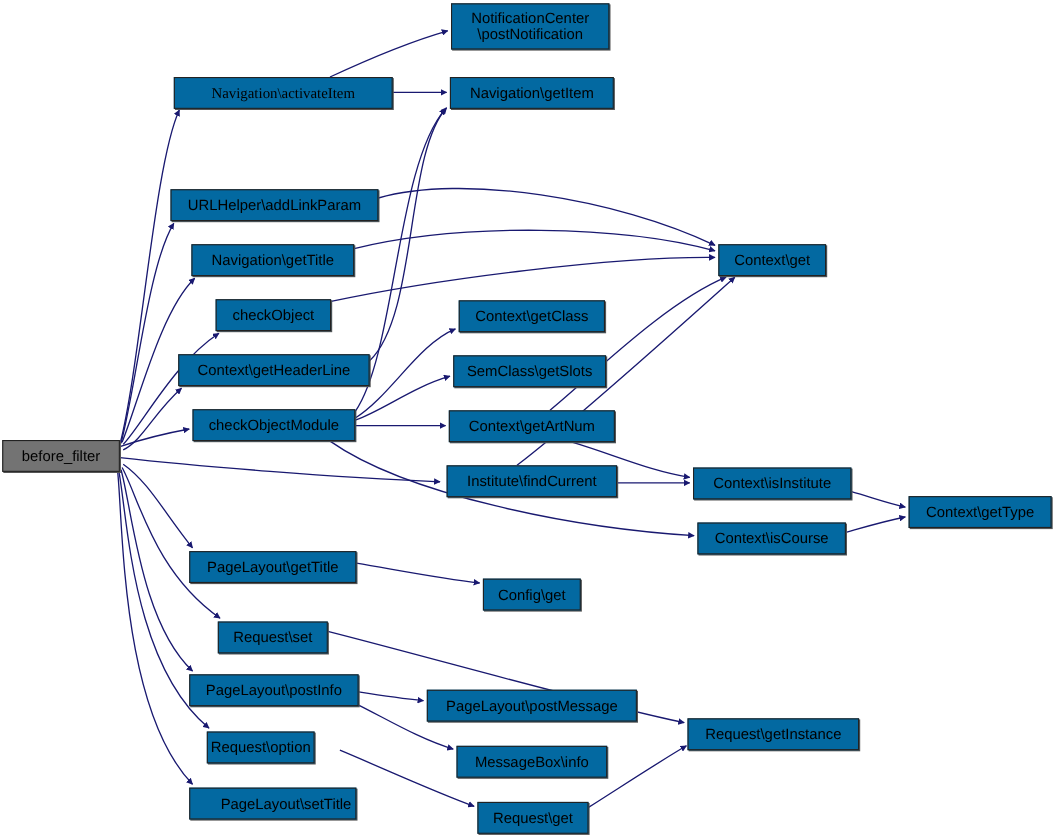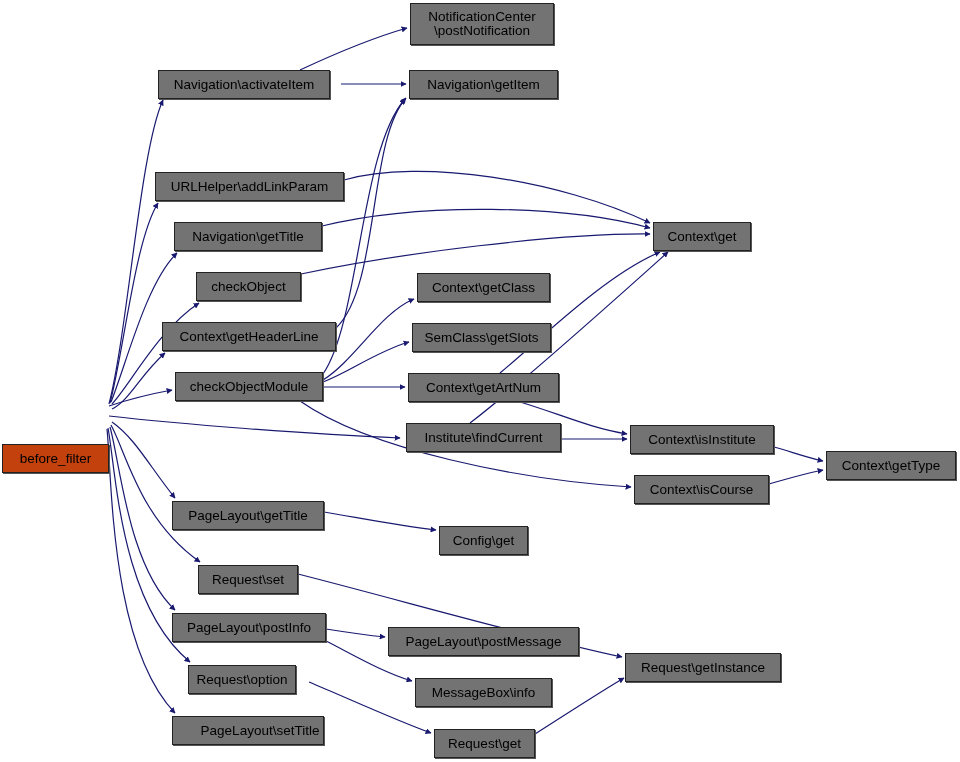--- a/index.html
+++ b/index.html
@@ -8,32 +8,32 @@
     width:960px;height:762px;
     background:#ffffff;
     font-family:"Liberation Sans", sans-serif;
     overflow:hidden;
   }
   #edges{position:absolute;left:0;top:0;width:960px;height:762px;pointer-events:none;}
   .node{
     position:absolute;
     box-sizing:border-box;
     border:1px solid #222222;
-    background:#737373;
+    background:#0369a1;
     color:#000000;
     font-size:13.5px;
     line-height:14px;
     display:flex;
     align-items:center;
     justify-content:center;
     text-align:center;
     white-space:pre-line;
     box-shadow:1px 1px 0 0 #555555;
   }
-  .node.highlight{background:#c2410c;margin-top:44px;}
+  .node.highlight{background:#737373;}
   .node .lbl{display:block;padding:0 4px;}
 </style>
 </head>
 <body>
 
 <div id="canvas">
   <svg id="edges" viewBox="0 0 960 762" xmlns="http://www.w3.org/2000/svg">
     <defs>
       <marker id="arrow" viewBox="0 0 10 10" refX="9" refY="5" markerWidth="5" markerHeight="5" orient="auto-start-reverse">
         <path d="M 0 0 L 10 5 L 0 10 z" fill="#191970"></path>
@@ -72,21 +72,21 @@
         <path d="M324,512 C360,518 400,526 436,530" fill="none" stroke="#191970" stroke-width="1.2" marker-end="url(#arrow)"></path>
         <path d="M298,574 C400,600 540,640 622,657" fill="none" stroke="#191970" stroke-width="1.2" marker-end="url(#arrow)"></path>
         <path d="M326,629 C345,632 365,635 385,637" fill="none" stroke="#191970" stroke-width="1.2" marker-end="url(#arrow)"></path>
         <path d="M326,641 C352,654 382,672 412,681" fill="none" stroke="#191970" stroke-width="1.2" marker-end="url(#arrow)"></path>
         <path d="M309,682 C345,697 395,720 431,733" fill="none" stroke="#191970" stroke-width="1.2" marker-end="url(#arrow)"></path>
         <path d="M535,734 C565,715 600,692 624,678" fill="none" stroke="#191970" stroke-width="1.2" marker-end="url(#arrow)"></path>
       </g>
   </svg>
   <div id="node-layer">
       <div class="node highlight" style="left: 2px; top: 400px; width: 107px; height: 29px;"><span class="lbl">before_filter</span></div>
-      <div class="node" style="left: 158px; top: 70px; width: 172px; height: 29px;"><span class="lbl">Navigation\activateItem</span></div>
+      <div class="node" style="left: 158px; top: 70px; width: 199px; height: 29px; font-family: Liberation Serif, serif;"><span class="lbl">Navigation\activateItem</span></div>
       <div class="node" style="left: 410px; top: 3px; width: 144px; height: 42px;"><span class="lbl">NotificationCenter
 \postNotification</span></div>
       <div class="node" style="left: 409px; top: 70px; width: 149px; height: 29px;"><span class="lbl">Navigation\getItem</span></div>
       <div class="node" style="left: 155px; top: 172px; width: 189px; height: 29px;"><span class="lbl">URLHelper\addLinkParam</span></div>
       <div class="node" style="left: 174px; top: 222px; width: 148px; height: 29px;"><span class="lbl">Navigation\getTitle</span></div>
       <div class="node" style="left: 196px; top: 272px; width: 105px; height: 29px;"><span class="lbl">checkObject</span></div>
       <div class="node" style="left: 162px; top: 322px; width: 174px; height: 29px;"><span class="lbl">Context\getHeaderLine</span></div>
       <div class="node" style="left: 175px; top: 372px; width: 148px; height: 29px;"><span class="lbl">checkObjectModule</span></div>
       <div class="node" style="left: 653px; top: 222px; width: 98px; height: 29px;"><span class="lbl">Context\get</span></div>
       <div class="node" style="left: 417px; top: 273px; width: 133px; height: 29px;"><span class="lbl">Context\getClass</span></div>
@@ -94,19 +94,19 @@
       <div class="node" style="left: 408px; top: 373px; width: 151px; height: 29px;"><span class="lbl">Context\getArtNum</span></div>
       <div class="node" style="left: 406px; top: 423px; width: 155px; height: 29px;"><span class="lbl">Institute\findCurrent</span></div>
       <div class="node" style="left: 630px; top: 425px; width: 144px; height: 29px;"><span class="lbl">Context\isInstitute</span></div>
       <div class="node" style="left: 634px; top: 475px; width: 135px; height: 29px;"><span class="lbl">Context\isCourse</span></div>
       <div class="node" style="left: 826px; top: 451px; width: 130px; height: 29px;"><span class="lbl">Context\getType</span></div>
       <div class="node" style="left: 172px; top: 501px; width: 152px; height: 29px;"><span class="lbl">PageLayout\getTitle</span></div>
       <div class="node" style="left: 439px; top: 526px; width: 89px; height: 29px;"><span class="lbl">Config\get</span></div>
       <div class="node" style="left: 198px; top: 565px; width: 100px; height: 29px;"><span class="lbl">Request\set</span></div>
       <div class="node" style="left: 172px; top: 613px; width: 154px; height: 29px;"><span class="lbl">PageLayout\postInfo</span></div>
       <div class="node" style="left: 388px; top: 627px; width: 191px; height: 29px;"><span class="lbl">PageLayout\postMessage</span></div>
-      <div class="node" style="left: 188px; top: 665px; width: 108px; height: 29px; align-items: center;"><span class="lbl">Request\option</span></div>
+      <div class="node" style="left: 188px; top: 665px; width: 98px; height: 29px; align-items: center;"><span class="lbl">Request\option</span></div>
       <div class="node" style="left: 415px; top: 678px; width: 137px; height: 29px;"><span class="lbl">MessageBox\info</span></div>
       <div class="node" style="left: 172px; top: 716px; width: 152px; height: 29px; padding-left: 24px;"><span class="lbl">PageLayout\setTitle</span></div>
       <div class="node" style="left: 434px; top: 729px; width: 101px; height: 29px;"><span class="lbl">Request\get</span></div>
       <div class="node" style="left: 625px; top: 653px; width: 156px; height: 29px;"><span class="lbl">Request\getInstance</span></div>
     </div>
 </div>
 
 </body></html>

